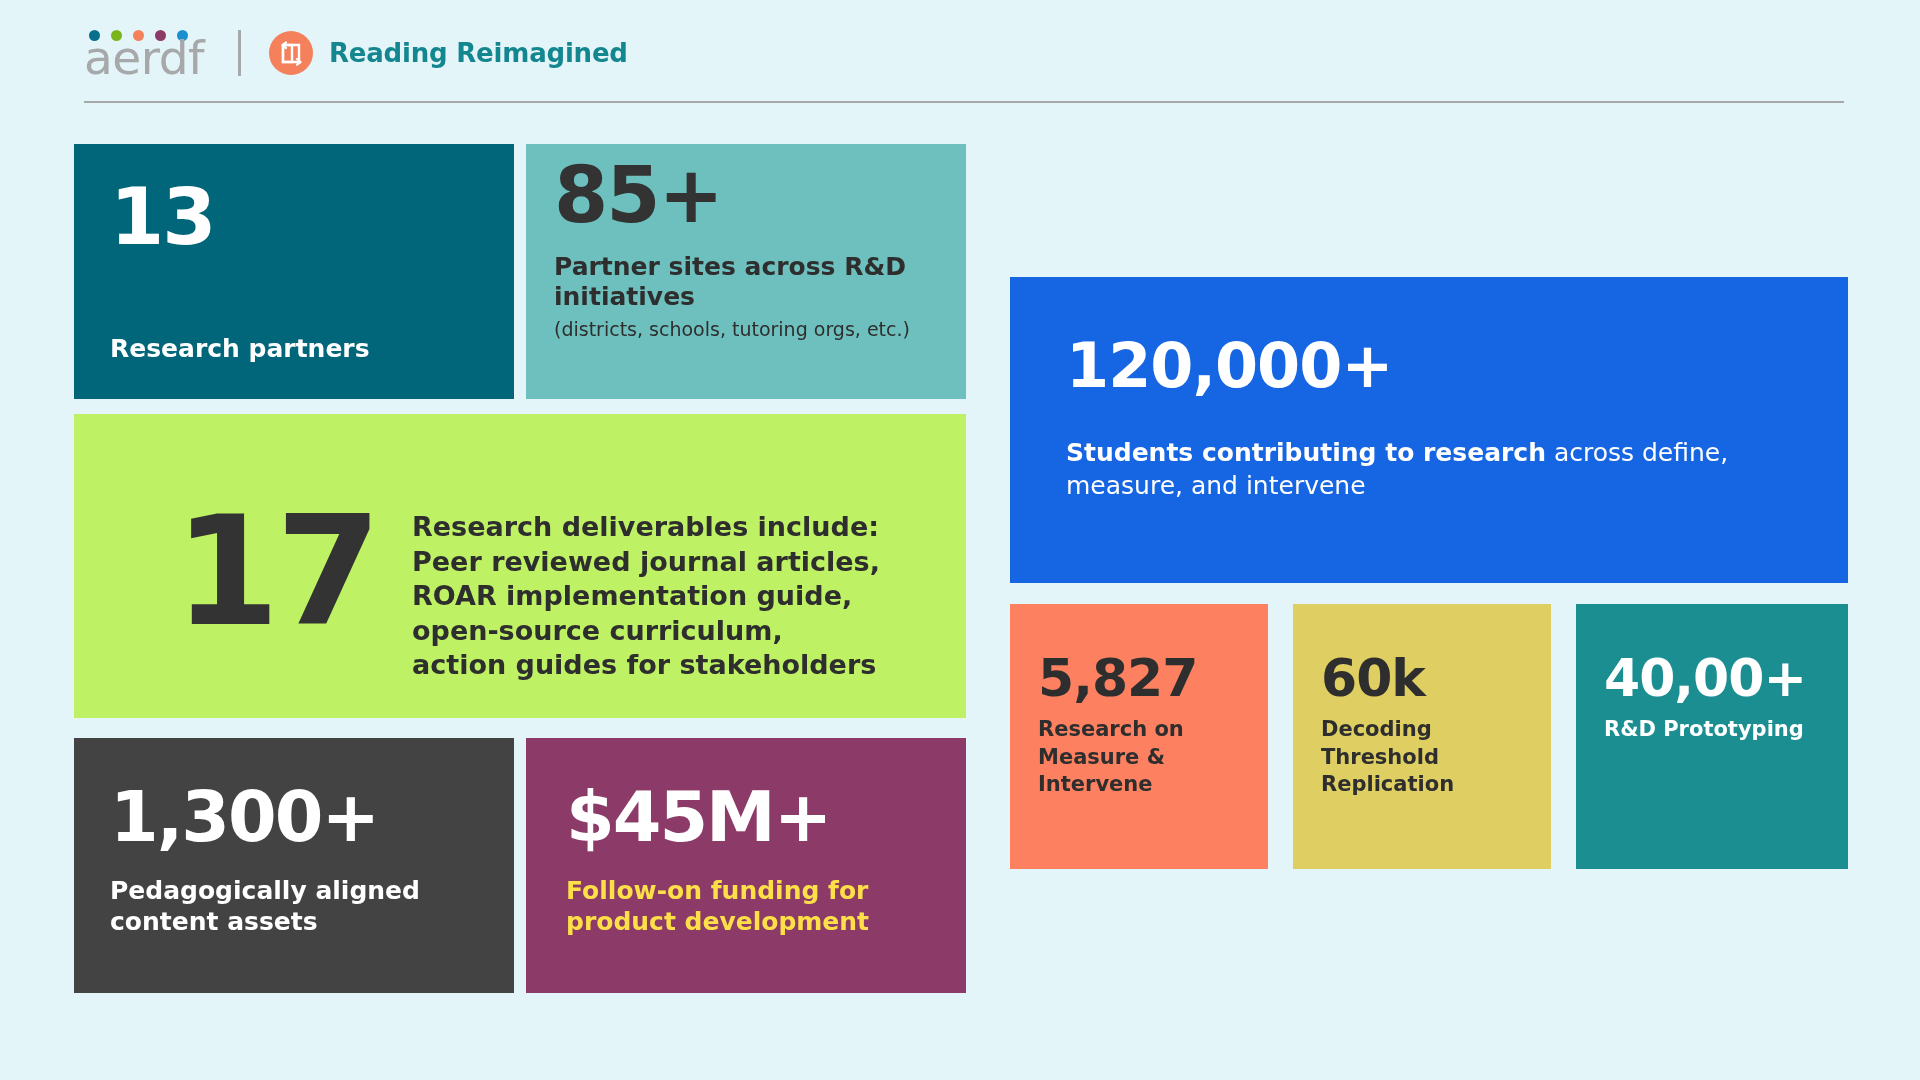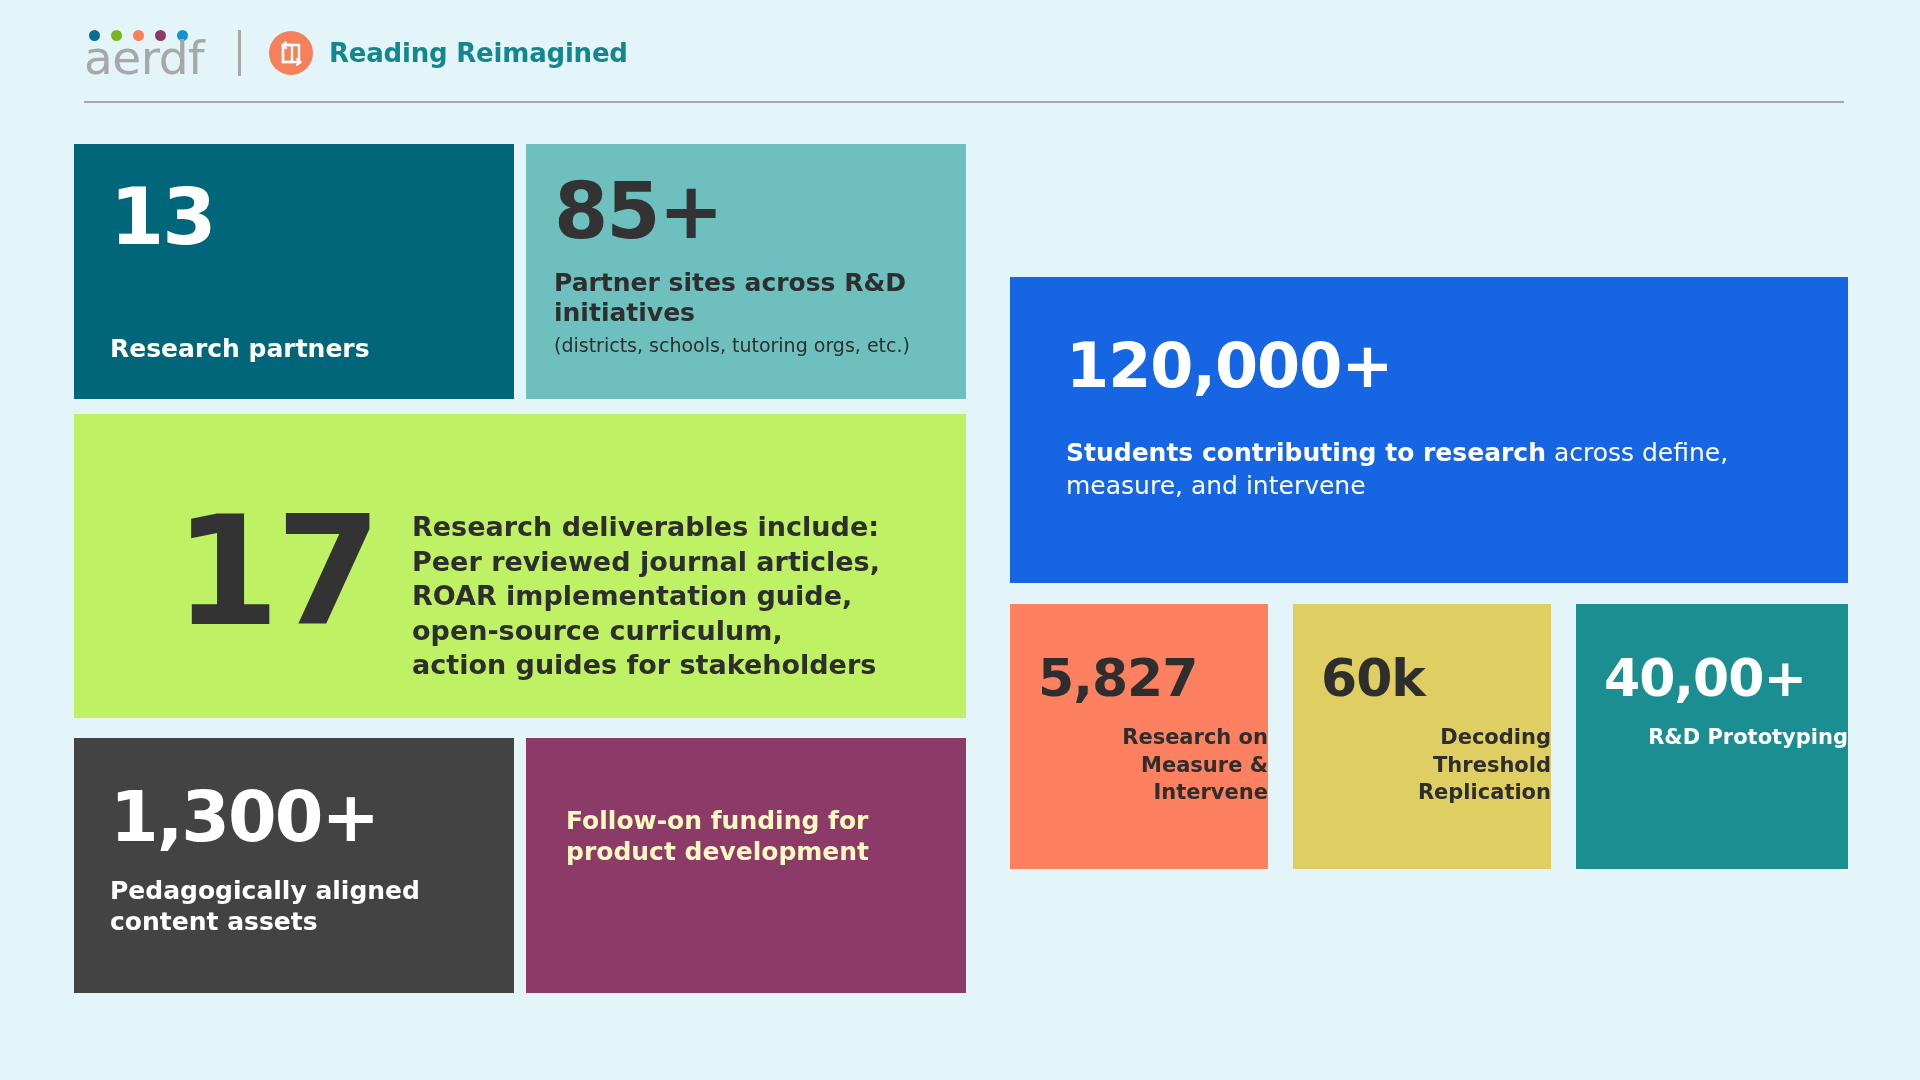--- a/index.html
+++ b/index.html
@@ -42,51 +42,51 @@
   }
   .lbl { font-family:"DejaVu Sans", sans-serif; font-weight:bold; }
   .sub { font-family:"DejaVu Sans", sans-serif; font-weight:normal; }
 
   
   #t13 { left:74px; top:144px; width:440px; height:255px; background:#02667b; padding:34px 36px; }
   #t13 .num { font-size:78px; color:#ffffff; }
   #t13 .lbl { font-size:25px; color:#ffffff; position:absolute; left:36px; bottom:36px; }
 
   
-  #t85 { left:526px; top:144px; width:440px; height:255px; background:#6dc0bd; padding:28px 26px 0 28px; }
+  #t85 { left:526px; top:144px; width:440px; height:255px; background:#6dc0bd; padding:12px 26px 0 28px; }
   #t85 .num { font-size:78px; color:#333333; }
   #t85 .lbl { font-size:25px; color:#2e2e2e; line-height:1.18; margin-top:18px; }
   #t85 .sub { font-size:19px; color:#2e2e2e; margin-top:7px; }
 
   
   #t17 { left:74px; top:414px; width:892px; height:304px; background:#bef264; }
   #t17 .num { font-size:152px; color:#333333; position:absolute; left:100px; top:82px; letter-spacing:-4px; }
   #t17 .lbl { font-size:27px; color:#2e2e2e; position:absolute; left:338px; top:96px; line-height:1.28; }
 
   
   #t1300 { left:74px; top:738px; width:440px; height:255px; background:#434343; padding:44px 34px 0 36px; }
   #t1300 .num { font-size:70px; color:#ffffff; }
   #t1300 .lbl { font-size:25px; color:#ffffff; line-height:1.22; margin-top:24px; }
 
   
   #t45m { left:526px; top:738px; width:440px; height:255px; background:#8c3a67; padding:44px 34px 0 40px; }
   #t45m .num { font-size:70px; color:#ffffff; }
-  #t45m .lbl { font-size:25px; color:#fef9c3; line-height:1.22; margin-top:24px; }
+  #t45m .lbl { font-size:25px; color:#fde047; line-height:1.22; margin-top:24px; }
 
   
   #t120k { left:1010px; top:277px; width:838px; height:306px; background:#1665e3; padding:58px 48px 0 56px; }
   #t120k .num { font-size:62px; color:#ffffff; letter-spacing:-1px; }
   #t120k .desc { font-size:25px; color:#ffffff; margin-top:40px; line-height:1.3; font-family:"DejaVu Sans", sans-serif; }
   #t120k .desc b { font-weight:bold; }
   #t120k .desc span { font-weight:normal; }
 
   
   .small { top:604px; width:258px; height:265px; padding:48px 0 0 28px; }
   .small .num { font-size:52px; letter-spacing:-1px; }
-  .small .lbl { font-size:21px; line-height:1.32; margin-top:20px;text-align:right; }
+  .small .lbl { font-size:21px; line-height:1.32; margin-top:12px; }
   #s5827 { left:1010px; background:#fd8160; }
   #s5827 .num, #s5827 .lbl { color:#2e2e2e; }
   #s80k  { left:1293px; background:#dfce61; }
   #s80k .num, #s80k .lbl { color:#2e2e2e; }
   #s3000 { left:1576px; width:272px; background:#1b8e92; }
   #s3000 .num, #s3000 .lbl { color:#ffffff; }
   #s5827, #s80k, #s3000 { top:604px; height:265px; }
 </style>
 </head>
 <body>
@@ -145,20 +145,21 @@
 open-source curriculum,
 action guides for stakeholders</div>
   </div>
 
   <div class="tile" id="t1300">
     <div class="num">1,300+</div>
     <div class="lbl">Pedagogically aligned content assets</div>
   </div>
 
   <div class="tile" id="t45m">
+    <div class="num">$45M+</div>
     <div class="lbl">Follow-on funding for product development</div>
   </div>
 
   <div class="tile" id="t120k">
     <div class="num">120,000+</div>
     <div class="desc"><b>Students contributing to research</b><span> across define, measure, and intervene</span></div>
   </div>
 
   <div class="tile small" id="s5827">
     <div class="num">5,827</div>

